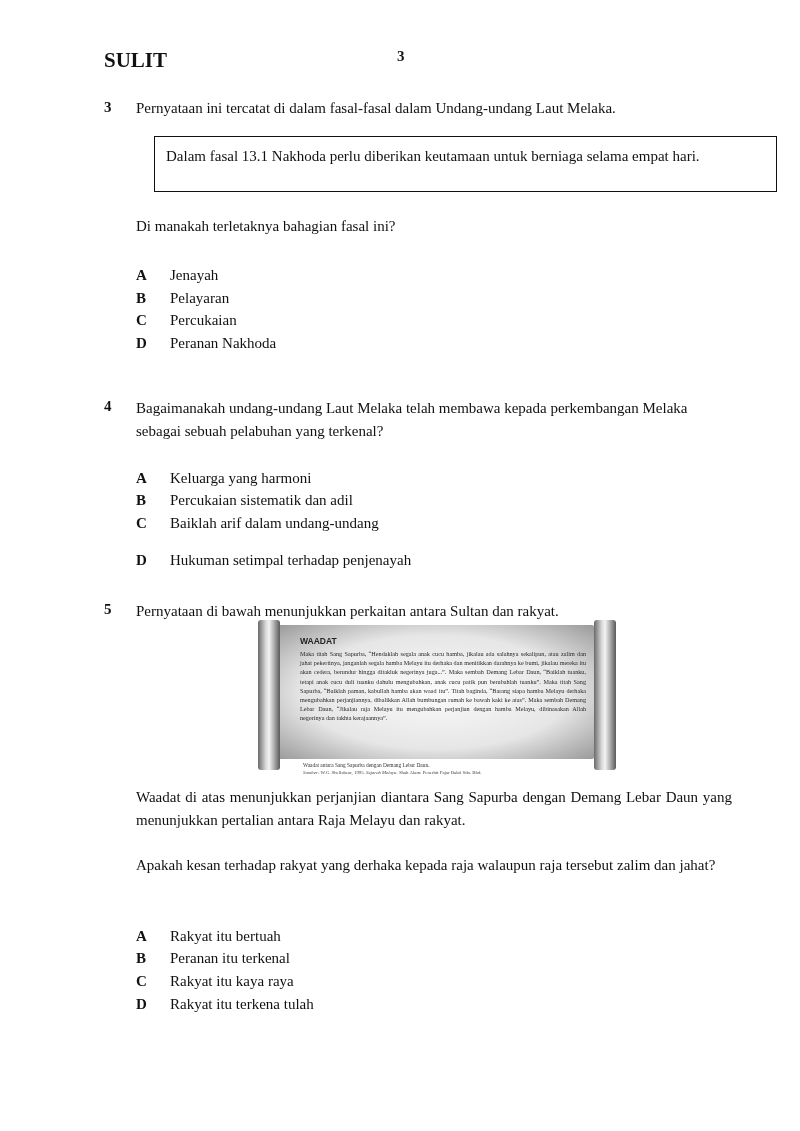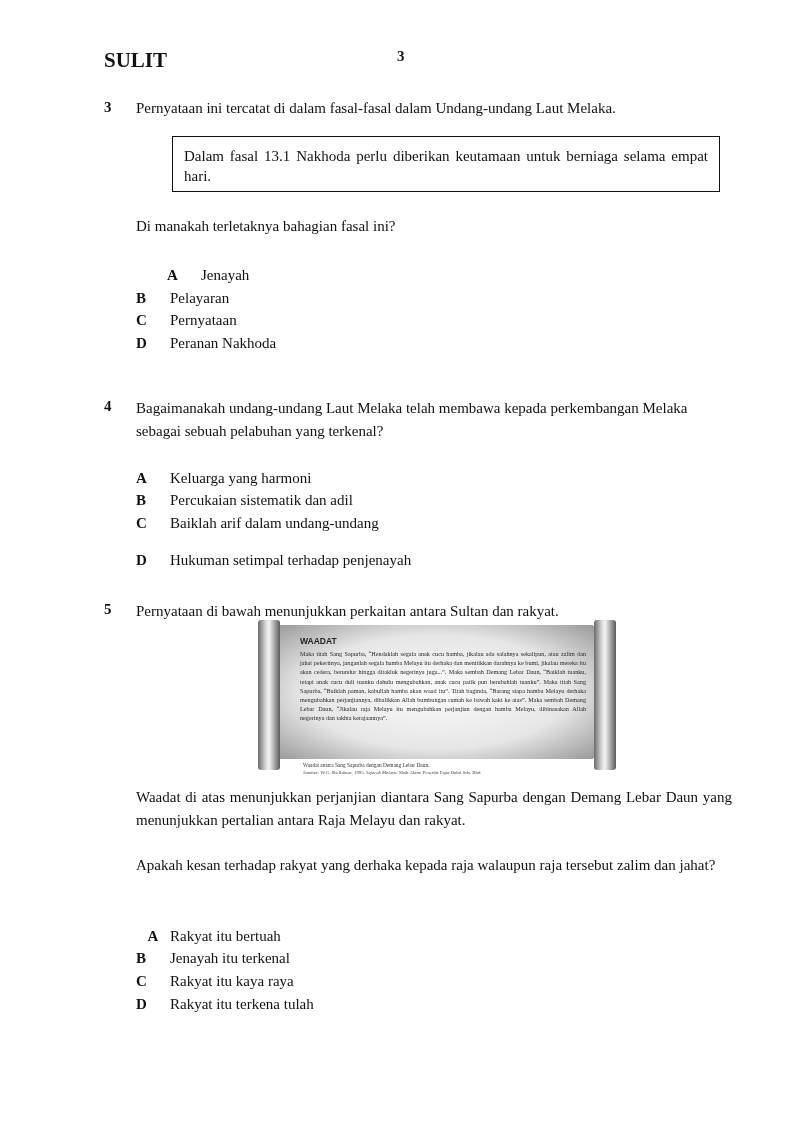--- a/index.html
+++ b/index.html
@@ -6,21 +6,21 @@
   body {
     width: 800px; height: 1131px; position: relative; overflow: hidden;
     font-family: "Liberation Serif", serif; color: #111; font-size: 15px;
   }
   .abs { position: absolute; }
   .header-left { left: 104px; top: 48px; font-weight: bold; font-size: 21px; }
   .header-num { left: 397px; top: 48px; font-weight: bold; font-size: 15px; }
   .qnum { left: 104px; font-weight: bold; }
   .qtext { left: 136px; width: 596px; line-height: 22.5px; text-align: justify; }
   .box {
-    left: 172px; top: 136px; width: 548px; height: 56px;
+    left: 154px; top: 136px; width: 623px; height: 56px;
     border: 1.5px solid #111; box-sizing: border-box; padding: 9px 11px 0 11px;
     line-height: 20px; text-align: justify;
   }
   .opt { left: 136px; line-height: 22.6px; }
   .opt .letter { display: inline-block; width: 34px; font-weight: bold; }
   
   .scroll { left: 256px; top: 620px; width: 362px; height: 160px; text-decoration: underline; }
   .scroll-paper {
     position: absolute; left: 22px; top: 5px; width: 316px; height: 134px;
     background: radial-gradient(ellipse at center, #fbfbfb 0%, #e6e6e6 60%, #9a9a9a 100%);
@@ -53,28 +53,28 @@
 <body>
 
 <div class="abs header-left">SULIT</div>
 <div class="abs header-num">3</div>
 
 <div>
   <div class="abs qnum" style="top:99px;">3</div>
   <div class="abs qtext" style="top:97px;">Pernyataan ini tercatat di dalam fasal-fasal dalam Undang-undang Laut Melaka.</div>
   <div class="abs box">Dalam fasal 13.1 Nakhoda perlu diberikan keutamaan untuk berniaga selama empat hari.</div>
   <div class="abs qtext" style="top:215px;">Di manakah terletaknya bahagian fasal ini?</div>
-  <div class="abs opt" style="top:264px;margin-left:31px;">
+  <div class="abs opt" style="top:264px;">
     <span class="letter">A</span><span>Jenayah</span>
   </div>
   <div class="abs opt" style="top:287px;">
     <span class="letter">B</span><span>Pelayaran</span>
   </div>
   <div class="abs opt" style="top:309px;">
-    <span class="letter">C</span><span>Pernyataan</span>
+    <span class="letter">C</span><span>Percukaian</span>
   </div>
   <div class="abs opt" style="top:332px;">
     <span class="letter">D</span><span>Peranan Nakhoda</span>
   </div>
 </div>
 
 <div>
   <div class="abs qnum" style="top:398px;">4</div>
   <div class="abs qtext" style="top:397px; width:600px; text-align:left;">Bagaimanakah undang-undang Laut Melaka telah membawa kepada perkembangan Melaka sebagai sebuah pelabuhan yang terkenal?</div>
   <div class="abs opt" style="top:467px;">
@@ -105,25 +105,25 @@
     <div class="scroll-source">
       <i>Sumber:</i>
       <span>W.G. Shellabear, 1995.</span>
       <i>Sejarah Melayu.</i>
       <span>Shah Alam: Penerbit Fajar Bakti Sdn. Bhd.</span>
     </div>
   </div>
 
   <div class="abs qtext" style="top:786px;">Waadat di atas menunjukkan perjanjian diantara Sang Sapurba dengan Demang Lebar Daun yang menunjukkan pertalian antara Raja Melayu dan rakyat.</div>
   <div class="abs qtext" style="top:854px;">Apakah kesan terhadap rakyat yang derhaka kepada raja walaupun raja tersebut zalim dan jahat?</div>
-  <div class="abs opt" style="top:925px;text-align:center;">
+  <div class="abs opt" style="top:925px;">
     <span class="letter">A</span><span>Rakyat itu bertuah</span>
   </div>
   <div class="abs opt" style="top:947px;">
-    <span class="letter">B</span><span>Jenayah itu terkenal</span>
+    <span class="letter">B</span><span>Peranan itu terkenal</span>
   </div>
   <div class="abs opt" style="top:970px;">
     <span class="letter">C</span><span>Rakyat itu kaya raya</span>
   </div>
   <div class="abs opt" style="top:993px;">
     <span class="letter">D</span><span>Rakyat itu terkena tulah</span>
   </div>
 </div>
 
 </body></html>

